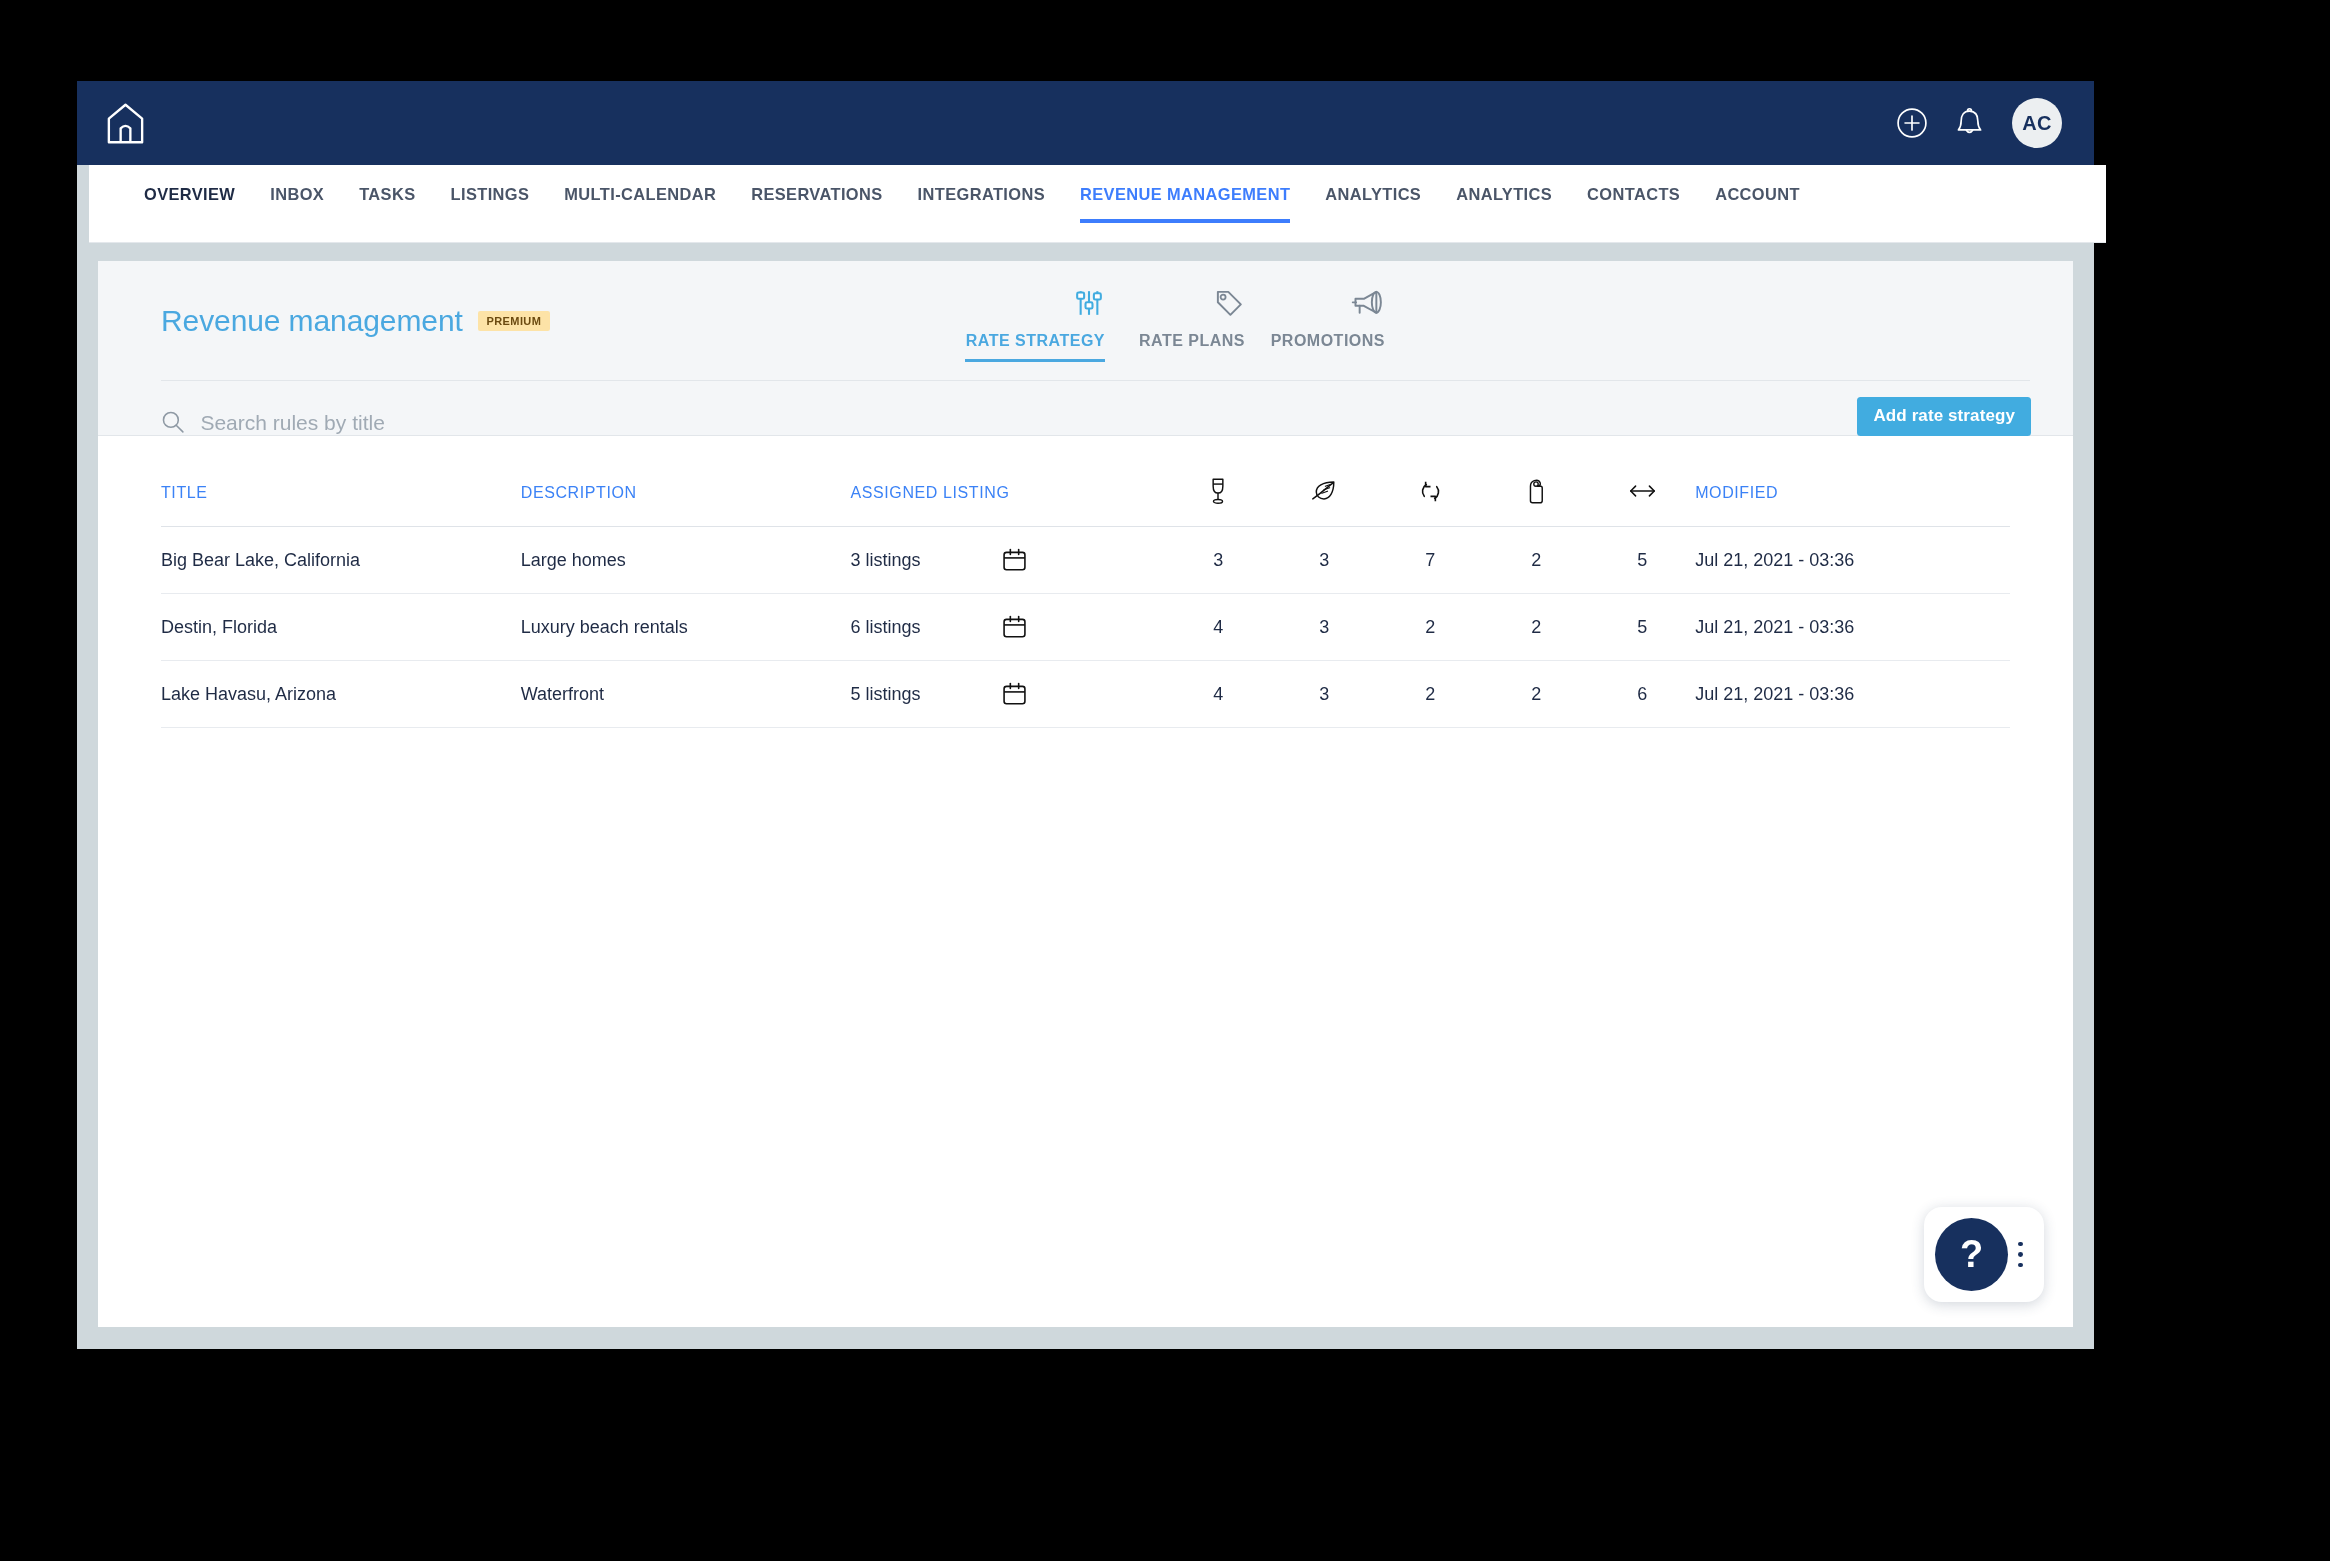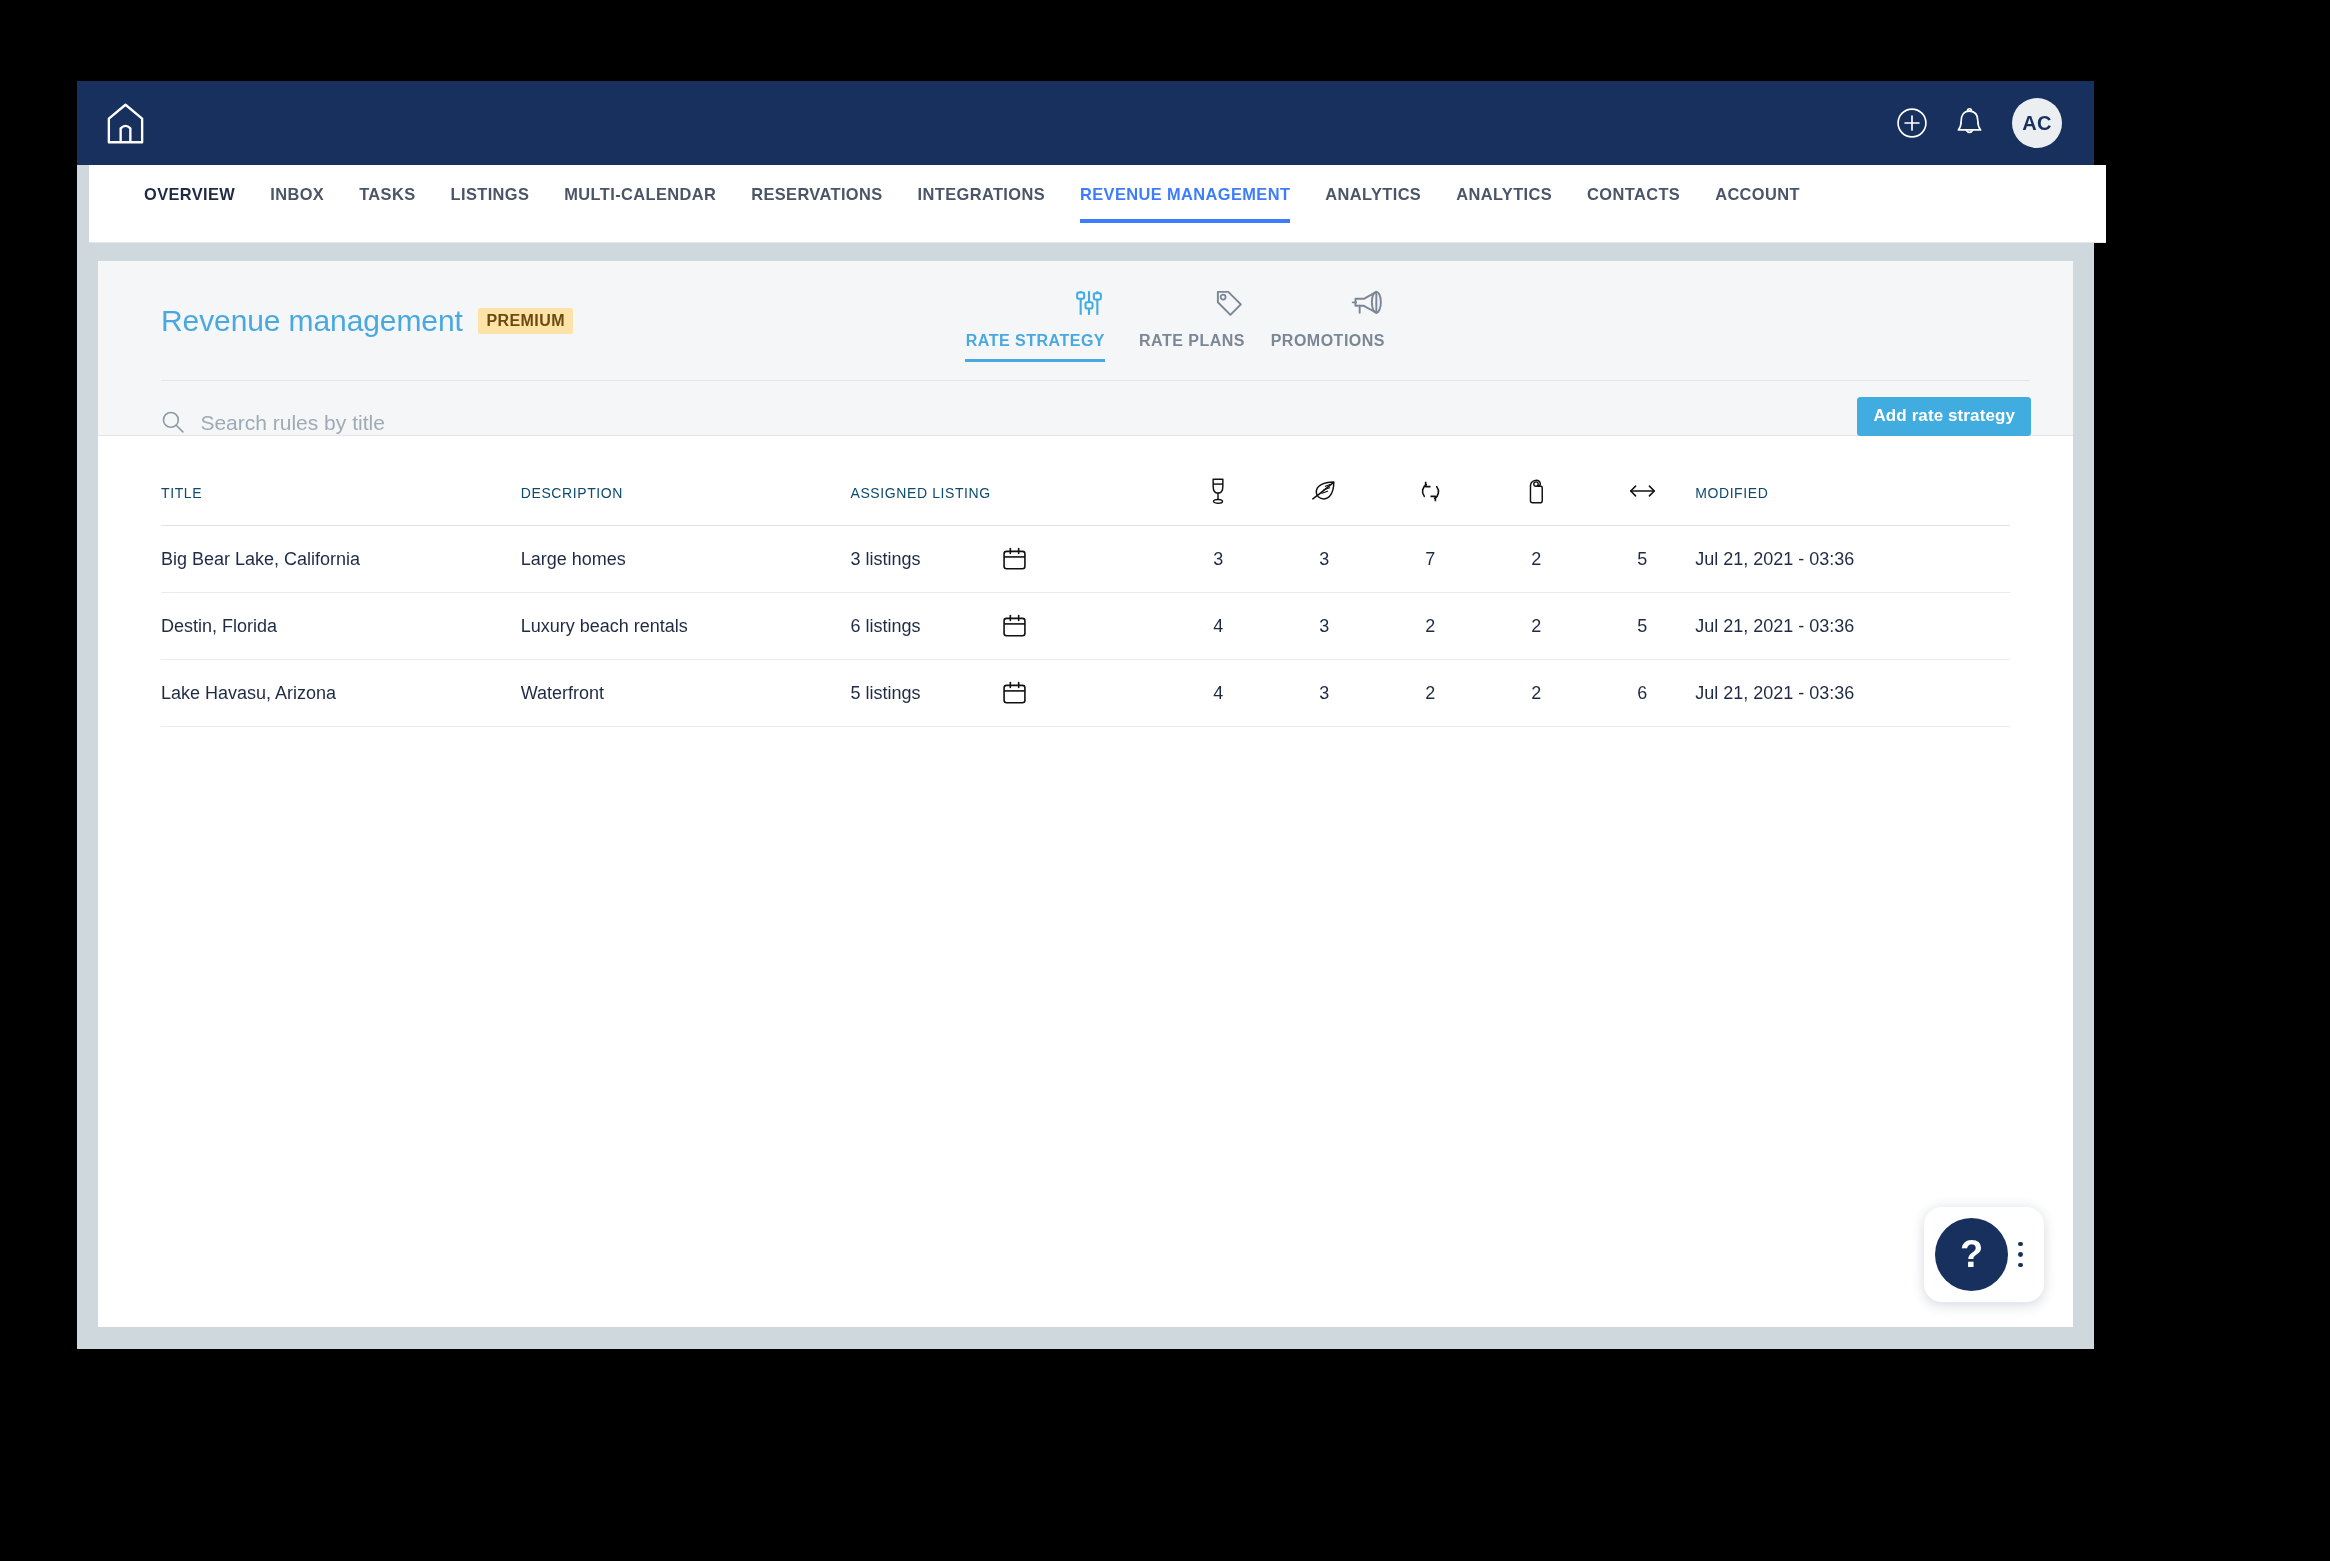--- a/index.html
+++ b/index.html
@@ -147,21 +147,21 @@
     gap: 15.4px;
   }
   #page-title {
     font-size: 30px;
     color: #4aa8e0;
     letter-spacing: -0.1px;
   }
   #premium-badge {
     background: #fde3a7;
     color: #6b4a10;
-    font-size: 16px;
+    font-size: 11px;
     font-weight: bold;
     letter-spacing: 0.4px;
     padding: 3.5px 8.4px 4.2px 8.4px;
     border-radius: 2.1px;
   }
 
   #subtabs {
     position: absolute;
     left: 867px;
     top: 14px;
@@ -239,23 +239,23 @@
   }
 
   
   #table-area { padding: 0 63px 0 63px; background: #ffffff; }
 
   table#rules-table {
     width: 100%;
     border-collapse: collapse;
   }
   #rules-table th {
-    font-size: 14px;
+    font-size: 16px;
     font-weight: normal;
-    color: #0c4a6e;
+    color: #3b82f6;
     letter-spacing: 0.6px;
     text-align: left;
     padding: 41px 0 17px 0;
     border-bottom: 0.7px solid #dfe3e8;
     white-space: nowrap;
   }
   #rules-table th.icon-col { text-align: center; }
   #rules-table td {
     font-size: 18px;
     color: #1f2b45;

